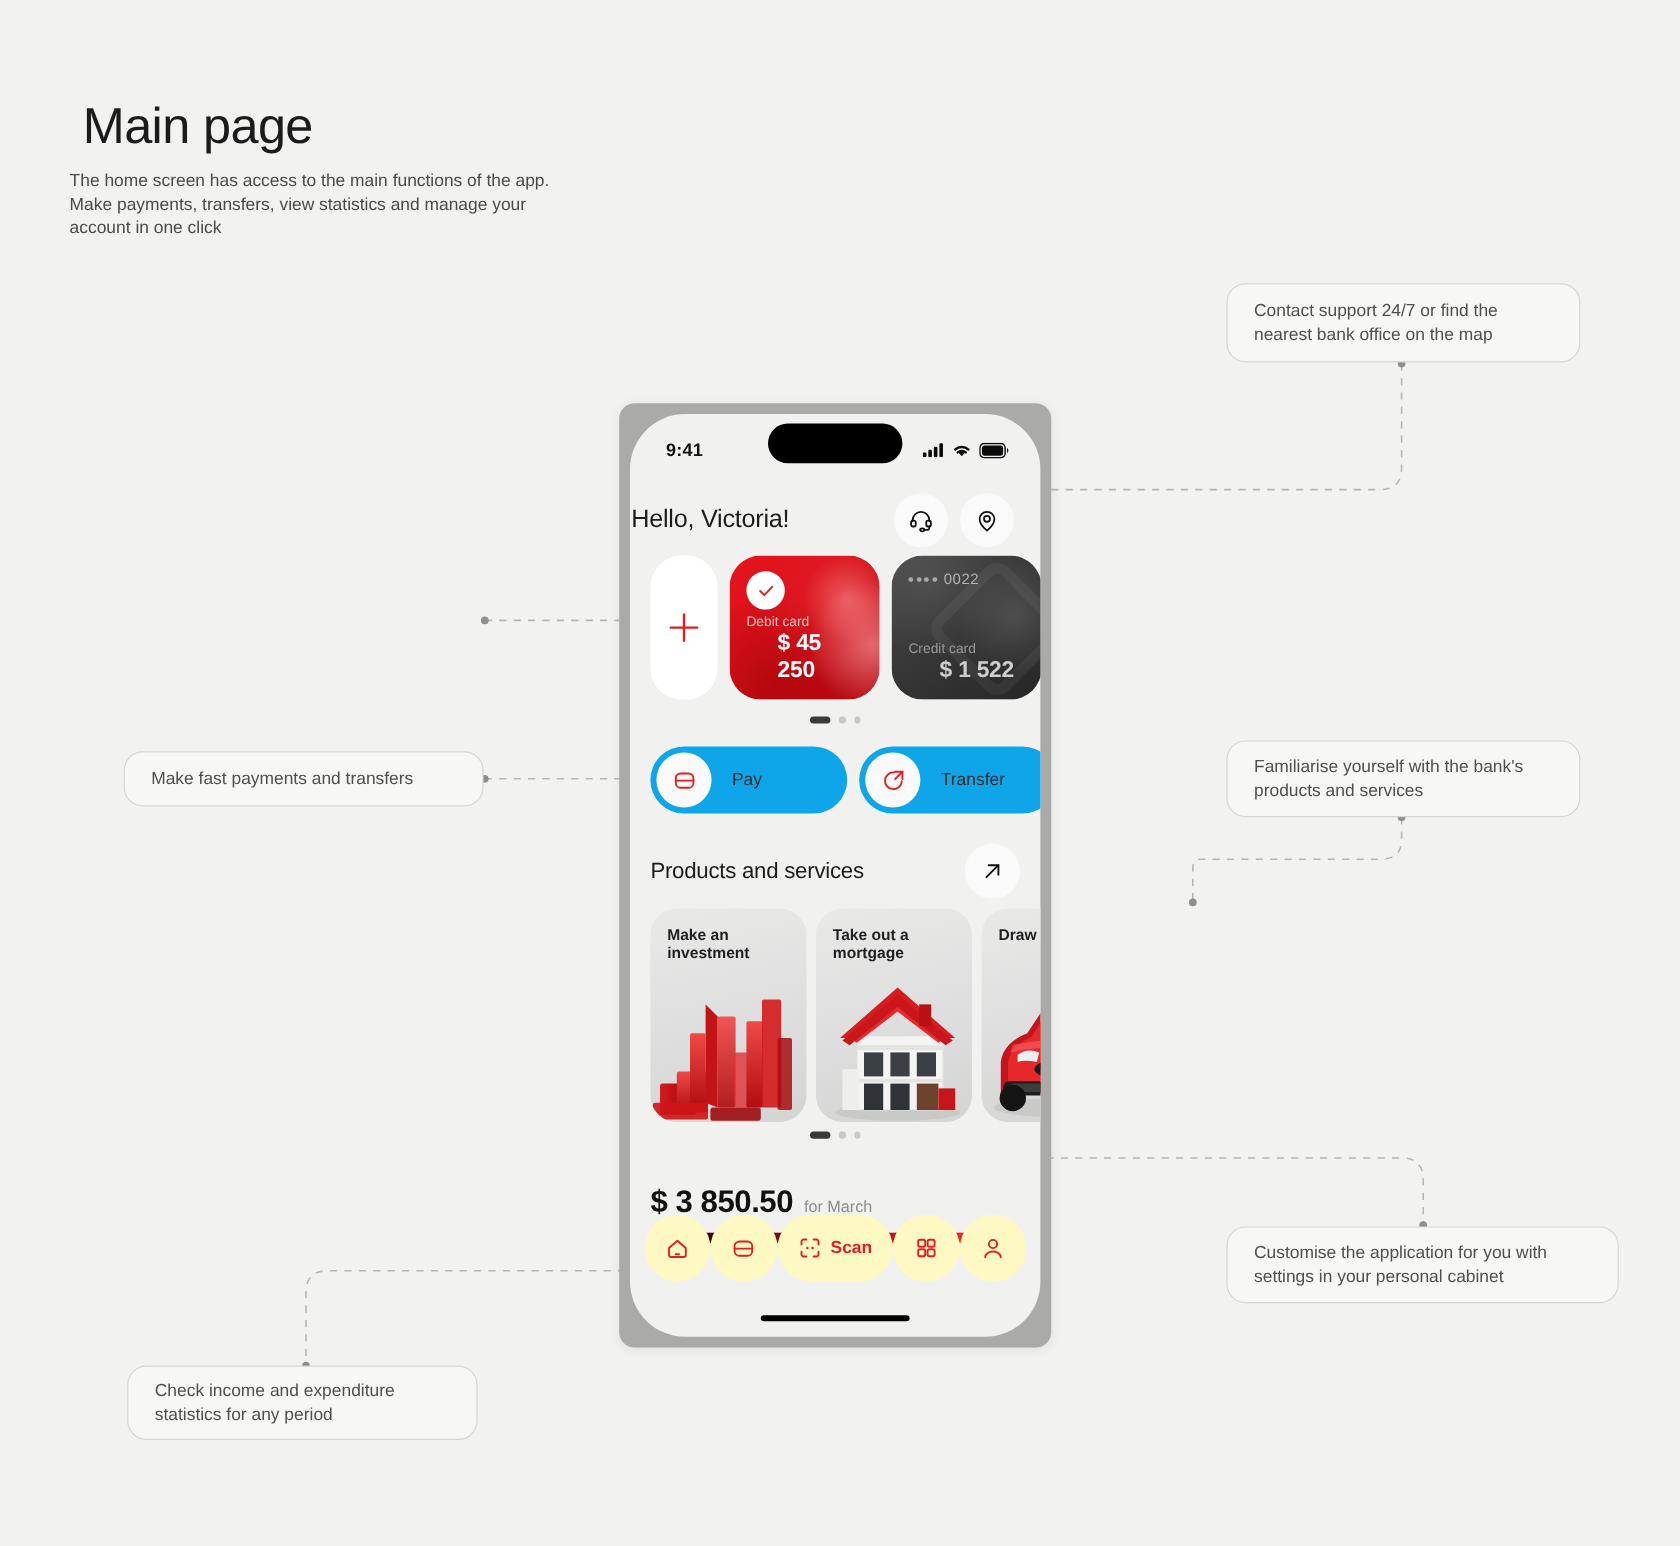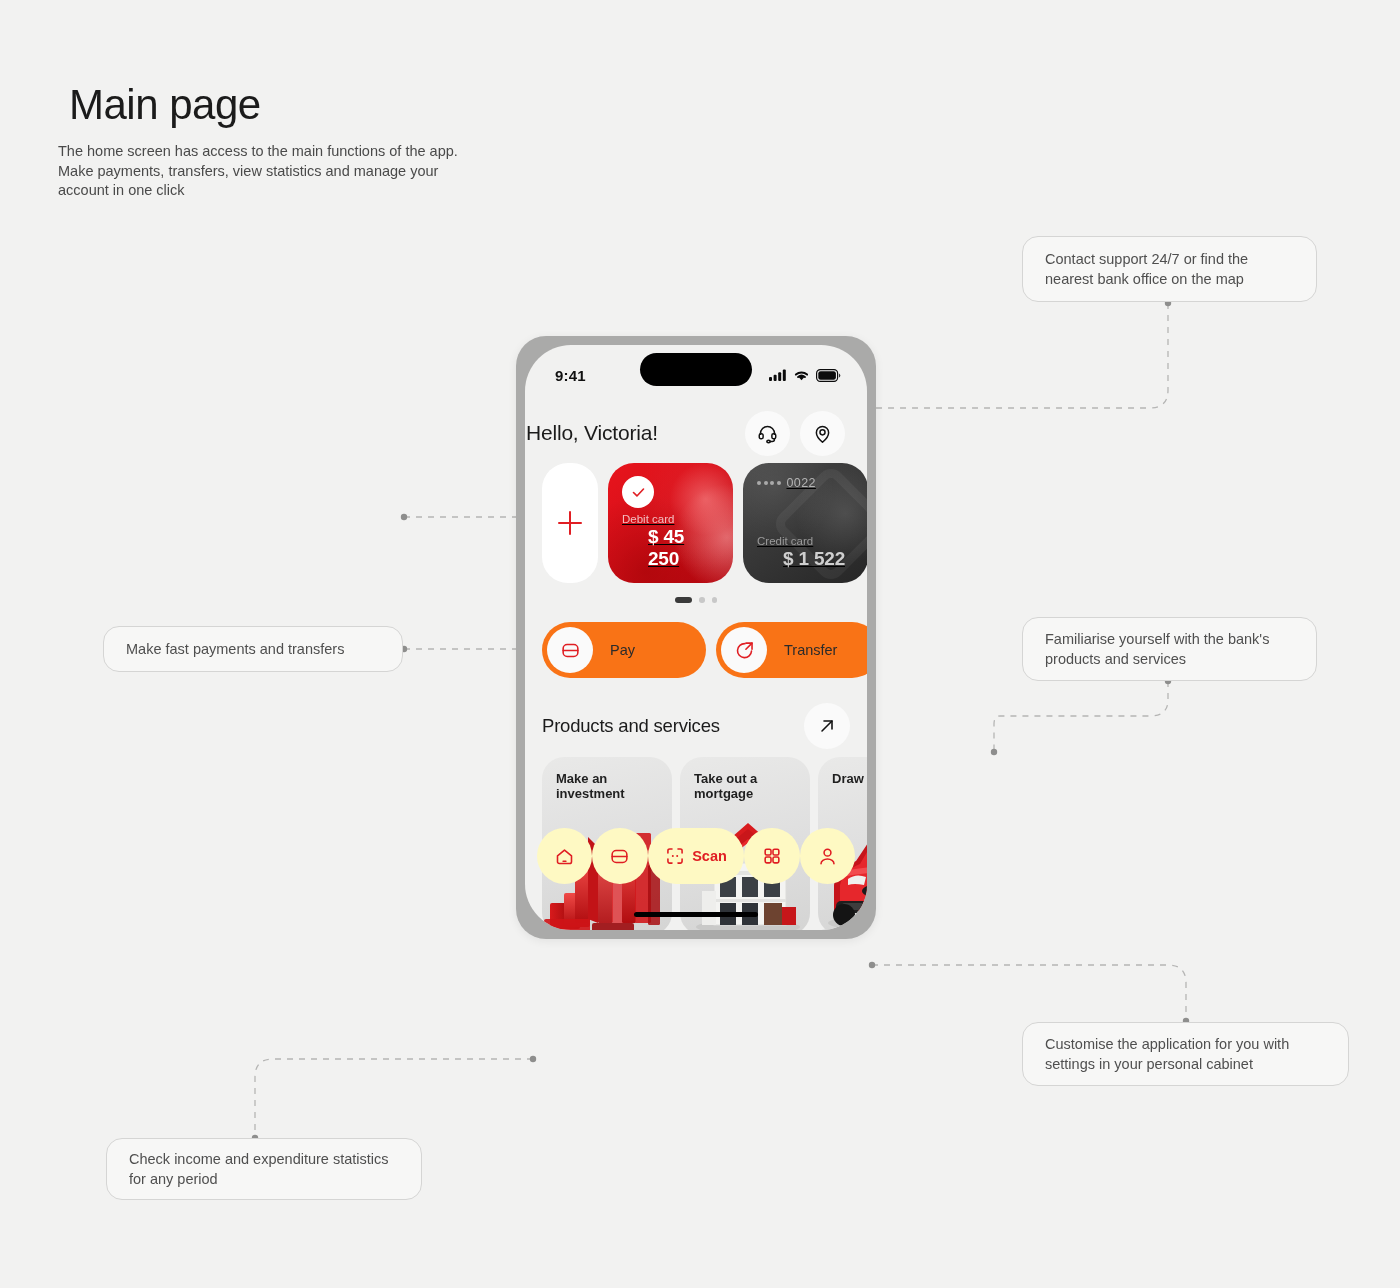--- a/index.html
+++ b/index.html
@@ -34,22 +34,22 @@
     z-index: 6;
   }
   .callout span { display: block; }
 
   
   #links { position: absolute; left: 0; top: 0; width: 1400px; height: 1288px; z-index: 2; }
 
   
   .phone {
     position: absolute; left: 516px; top: 336px;
-    width: 360px; height: 603px;
-    border-radius: 30px;
+    width: 360px; height: 787px;
+    border-radius: 13px;
     background: #aaaaa9;
     padding: 9px;
     z-index: 4;
     box-shadow: 0 2px 10px rgba(0,0,0,0.07);
   }
   .screen {
     position: relative; width: 100%; height: 100%;
     border-radius: 46px; background: #f1f1f0; overflow: hidden;
   }
 
@@ -92,21 +92,21 @@
   .plus { width: 24px; height: 24px; position: relative; }
   .plus:before, .plus:after {
     content: ""; position: absolute; background: #e01e23; border-radius: 2px;
   }
   .plus:before { left: 0; right: 0; top: 11px; height: 2.4px; }
   .plus:after { top: 0; bottom: 0; left: 11px; width: 2.4px; }
 
   .bank-card {
     width: 125px; height: 120px; border-radius: 26px; flex: none;
     position: relative; overflow: hidden; padding: 13px 14px;
-    display: flex; flex-direction: column; justify-content: space-between; text-decoration: underline;
+    display: flex; flex-direction: column; justify-content: space-between;
   }
   .card-debit {
     background:
       radial-gradient(circle at 78% 30%, rgba(255,150,150,0.55) 0%, rgba(255,90,90,0.1) 28%, rgba(0,0,0,0) 55%),
       radial-gradient(circle at 95% 62%, rgba(255,200,200,0.5) 0%, rgba(255,60,60,0) 38%),
       radial-gradient(circle at 30% 90%, rgba(150,0,0,0.45) 0%, rgba(200,10,10,0) 55%),
       linear-gradient(138deg, #e8141c 0%, #d6101a 45%, #b2070f 100%);
   }
   .card-credit {
     background:
@@ -139,21 +139,21 @@
   .dots-row .bar { width: 17px; height: 5.5px; border-radius: 3px; background: #3a3a3a; display:block; }
   .dots-row .dot { width: 5.5px; height: 5.5px; border-radius: 50%; background: #c8c8c8; display:block; }
   .cards-dots { position: absolute; top: 252px; left: 0; right: 0; }
 
   
   .actions-row {
     position: absolute; top: 277px; left: 17px;
     display: flex; gap: 10px;
   }
   .action-pill {
-    width: 164px; height: 56px; border-radius: 30px; background: #f97316;
+    width: 164px; height: 56px; border-radius: 30px; background: #0ea5e9;
     display: flex; align-items: center; padding: 5px;
   }
   .action-ico {
     width: 46px; height: 46px; border-radius: 50%; background: #fafafa;
     display: flex; align-items: center; justify-content: center; flex: none;
   }
   .action-txt { font-size: 14.5px; color: #2b2b2b; margin-left: 17px; }
 
   
   .sec-head {
@@ -261,21 +261,21 @@
   </div>
 
   <div class="callout" style="left:1022px; top:617px; width:295px; height:64px;">
     <span>Familiarise yourself with the bank's products and services</span>
   </div>
 
   <div class="callout" style="left:1022px; top:1022px; width:327px; height:64px;">
     <span>Customise the application for you with settings in your personal cabinet</span>
   </div>
 
-  <div class="callout" style="left:106px; top:1138px; width:316px; height:62px;">
+  <div class="callout" style="left:106px; top:1138px; width:292px; height:62px;">
     <span>Check income and expenditure statistics for any period</span>
   </div>
 
   <div class="phone">
     <div class="screen">
 
       <div class="statusbar">
         <div class="clock">9:41</div>
         <div class="dynamic-island"></div>
         <div class="status-right">

